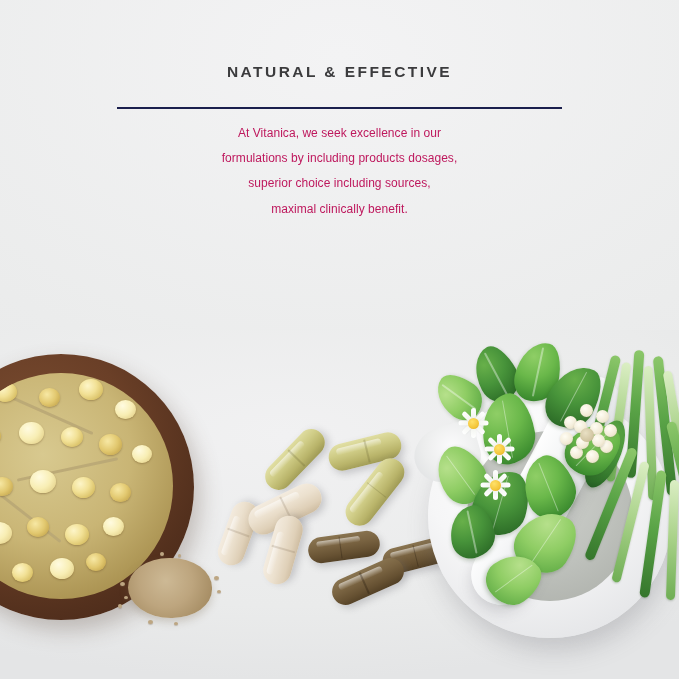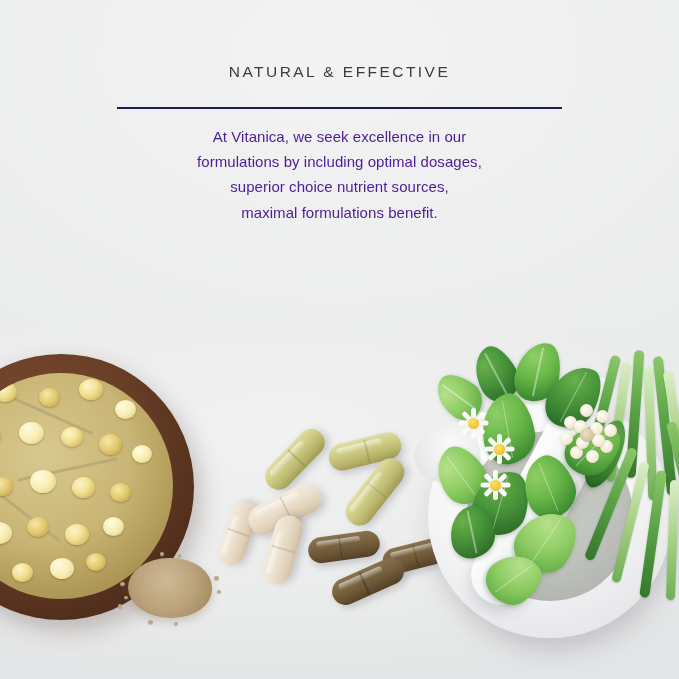--- a/index.html
+++ b/index.html
@@ -29,21 +29,21 @@
     position: absolute;
     left: 0; right: 0;
     top: 64px;
     text-align: center;
     z-index: 40;
   }
   .eyebrow {
     font-size: 15.5px;
     letter-spacing: 2.45px;
     color: #3b3b3d;
-    font-weight: 400;
+    font-weight: 700;
     line-height: 1;
   }
   .headline {
     margin-top: 21px;
     font-family: "DejaVu Serif", "Liberation Serif", serif;
     color: #108a7c;
     font-size: 41px;
     line-height: 1.18;
     font-weight: 400;
     letter-spacing: -0.4px;
@@ -51,22 +51,22 @@
   .headline .hl-line { display: block; }
 
   .divider {
     width: 445px;
     height: 2px;
     margin: 21px auto 0 auto;
     background: #1a1f4d;
   }
 
   .body-copy {
-    color: #4c1d95;
-    font-size: 15px;
+    color: #be185d;
+    font-size: 12px;
     line-height: 25.2px;
     font-weight: 400;
     letter-spacing: 0.05px;
   }
   .body-copy .bc-line { display: block; }
 
   
   .photo {
     position: absolute;
     left: 0; top: 330px;
@@ -483,19 +483,19 @@
   <div class="copy">
     <div class="eyebrow">NATURAL &amp; EFFECTIVE</div>
 
     <h1 class="headline">
     </h1>
 
     <div class="divider"></div>
 
     <p class="body-copy">
       <span class="bc-line">At Vitanica, we seek excellence in our</span>
-      <span class="bc-line">formulations by including optimal dosages,</span>
-      <span class="bc-line">superior choice nutrient sources,</span>
-      <span class="bc-line">maximal formulations benefit.</span>
+      <span class="bc-line">formulations by including products dosages,</span>
+      <span class="bc-line">superior choice including sources,</span>
+      <span class="bc-line">maximal clinically benefit.</span>
     </p>
   </div>
 
 </div>
 
 </body></html>

